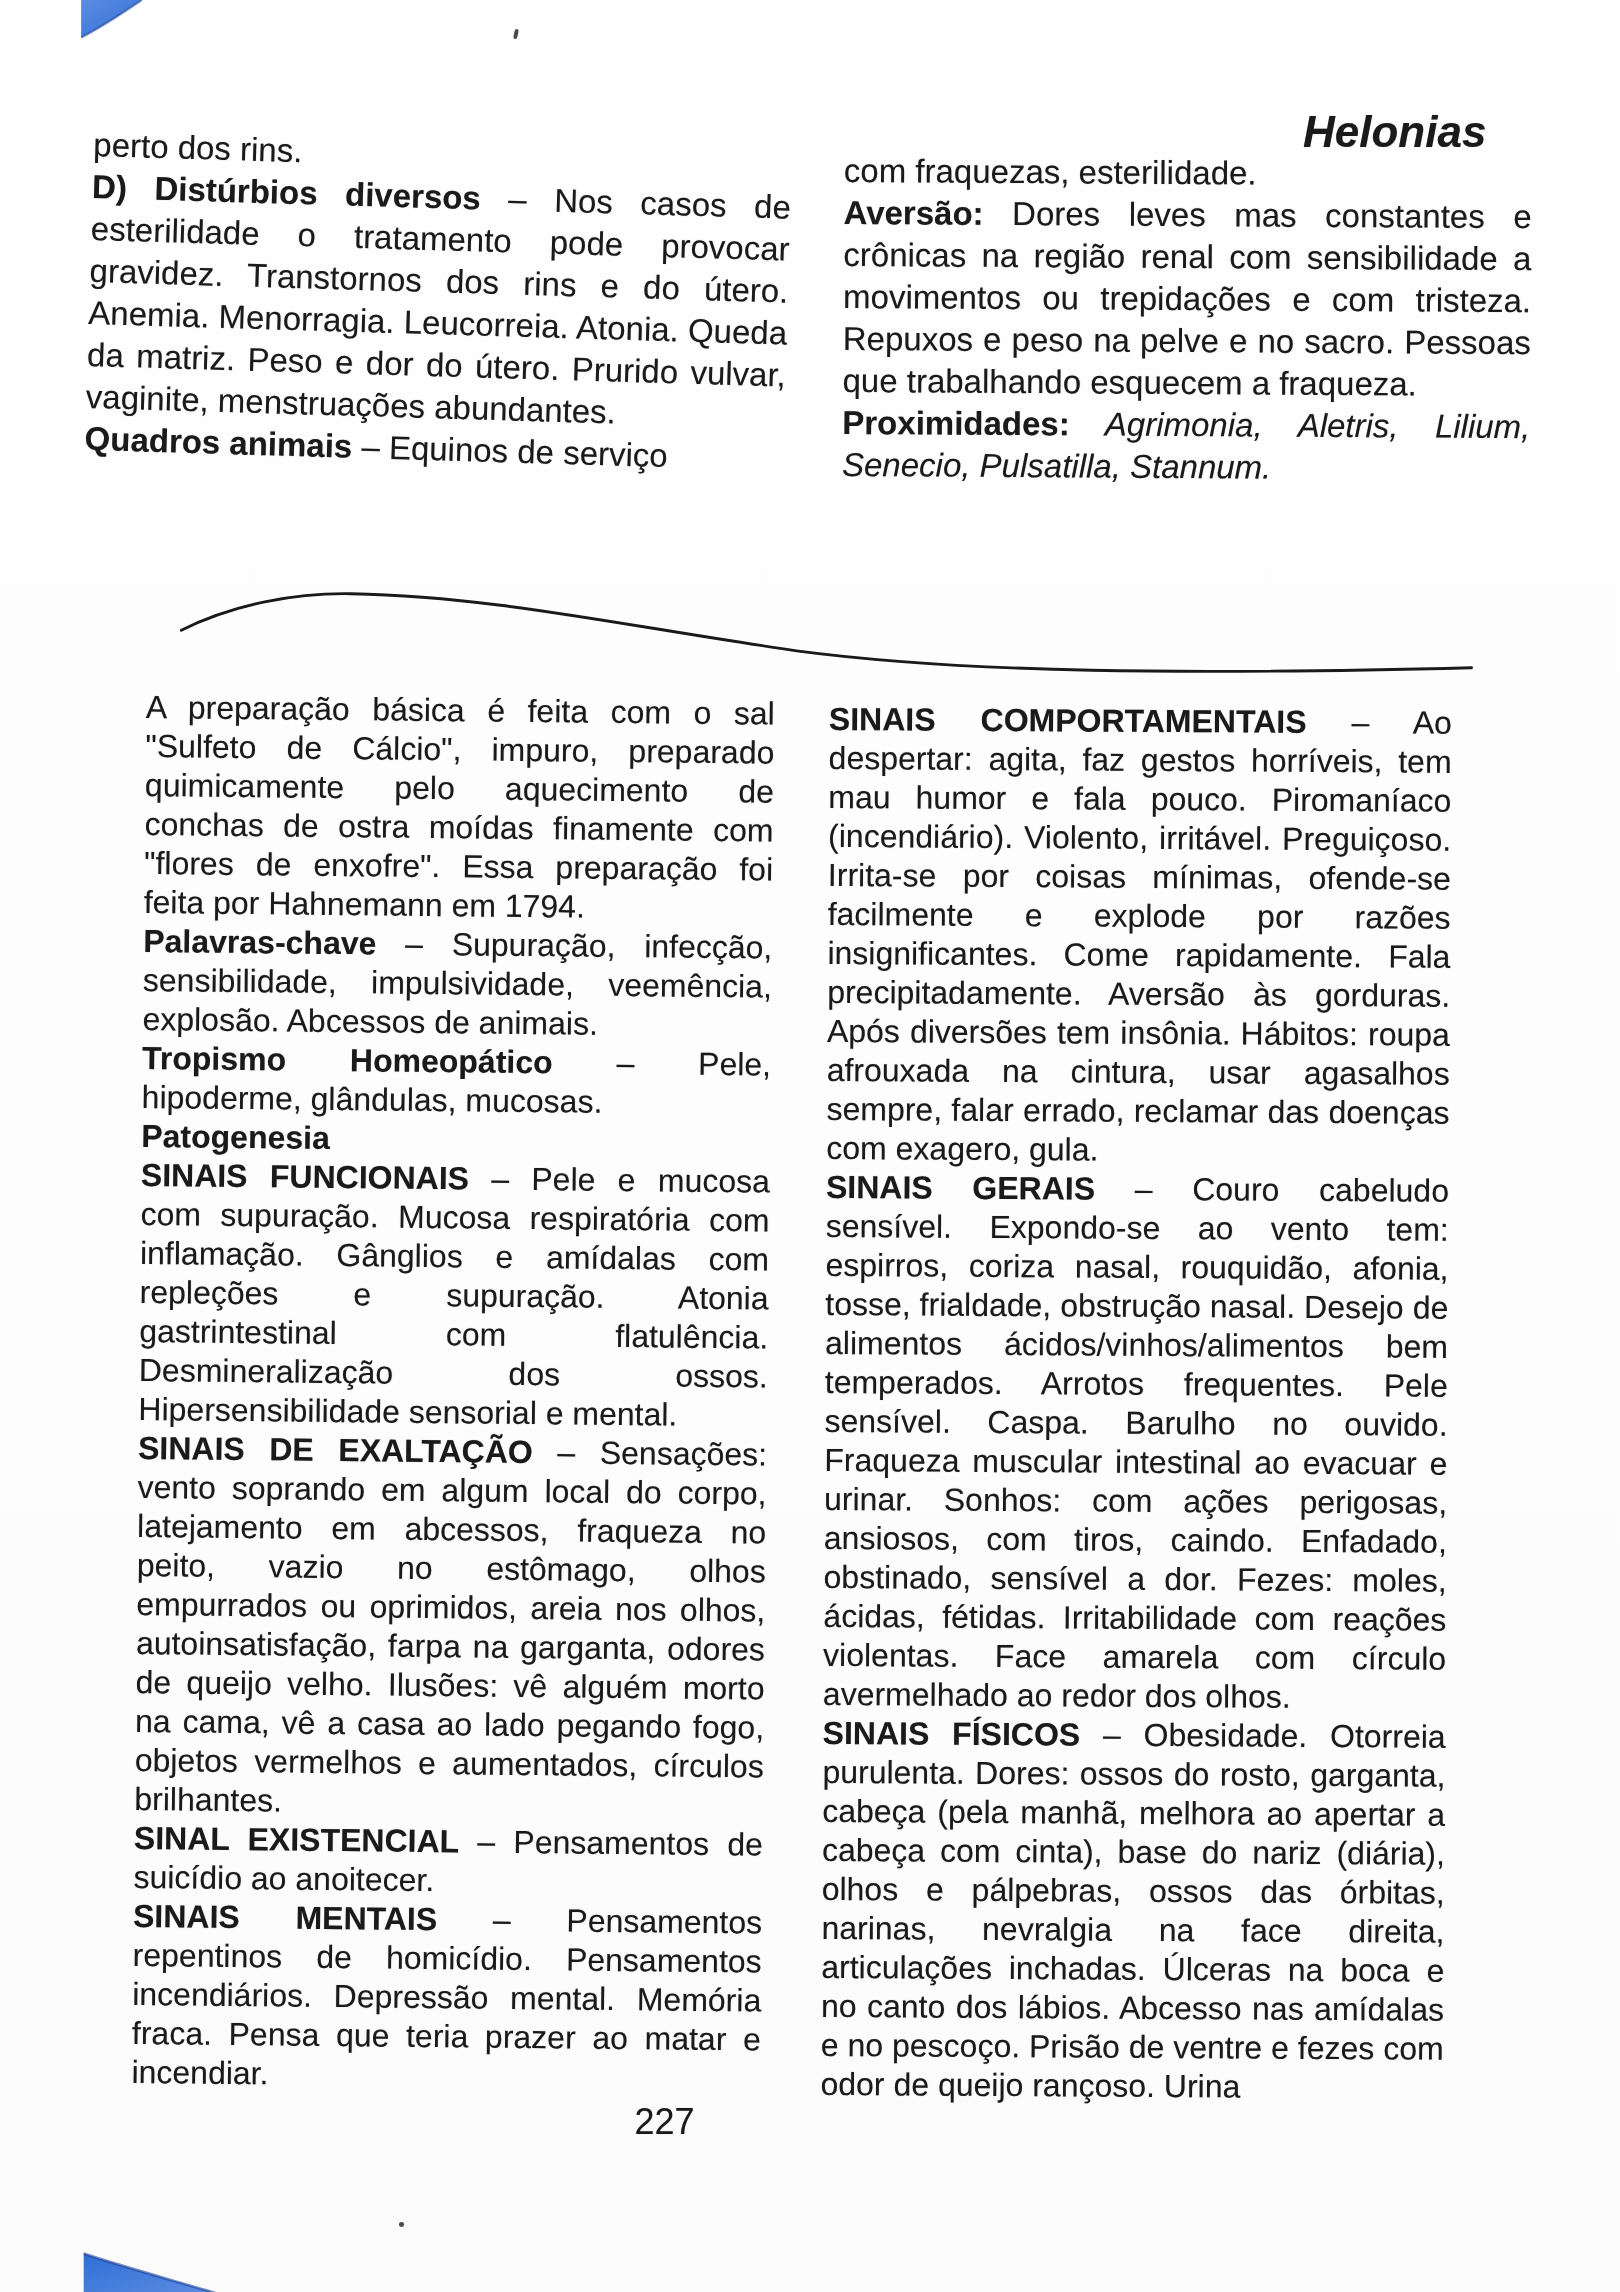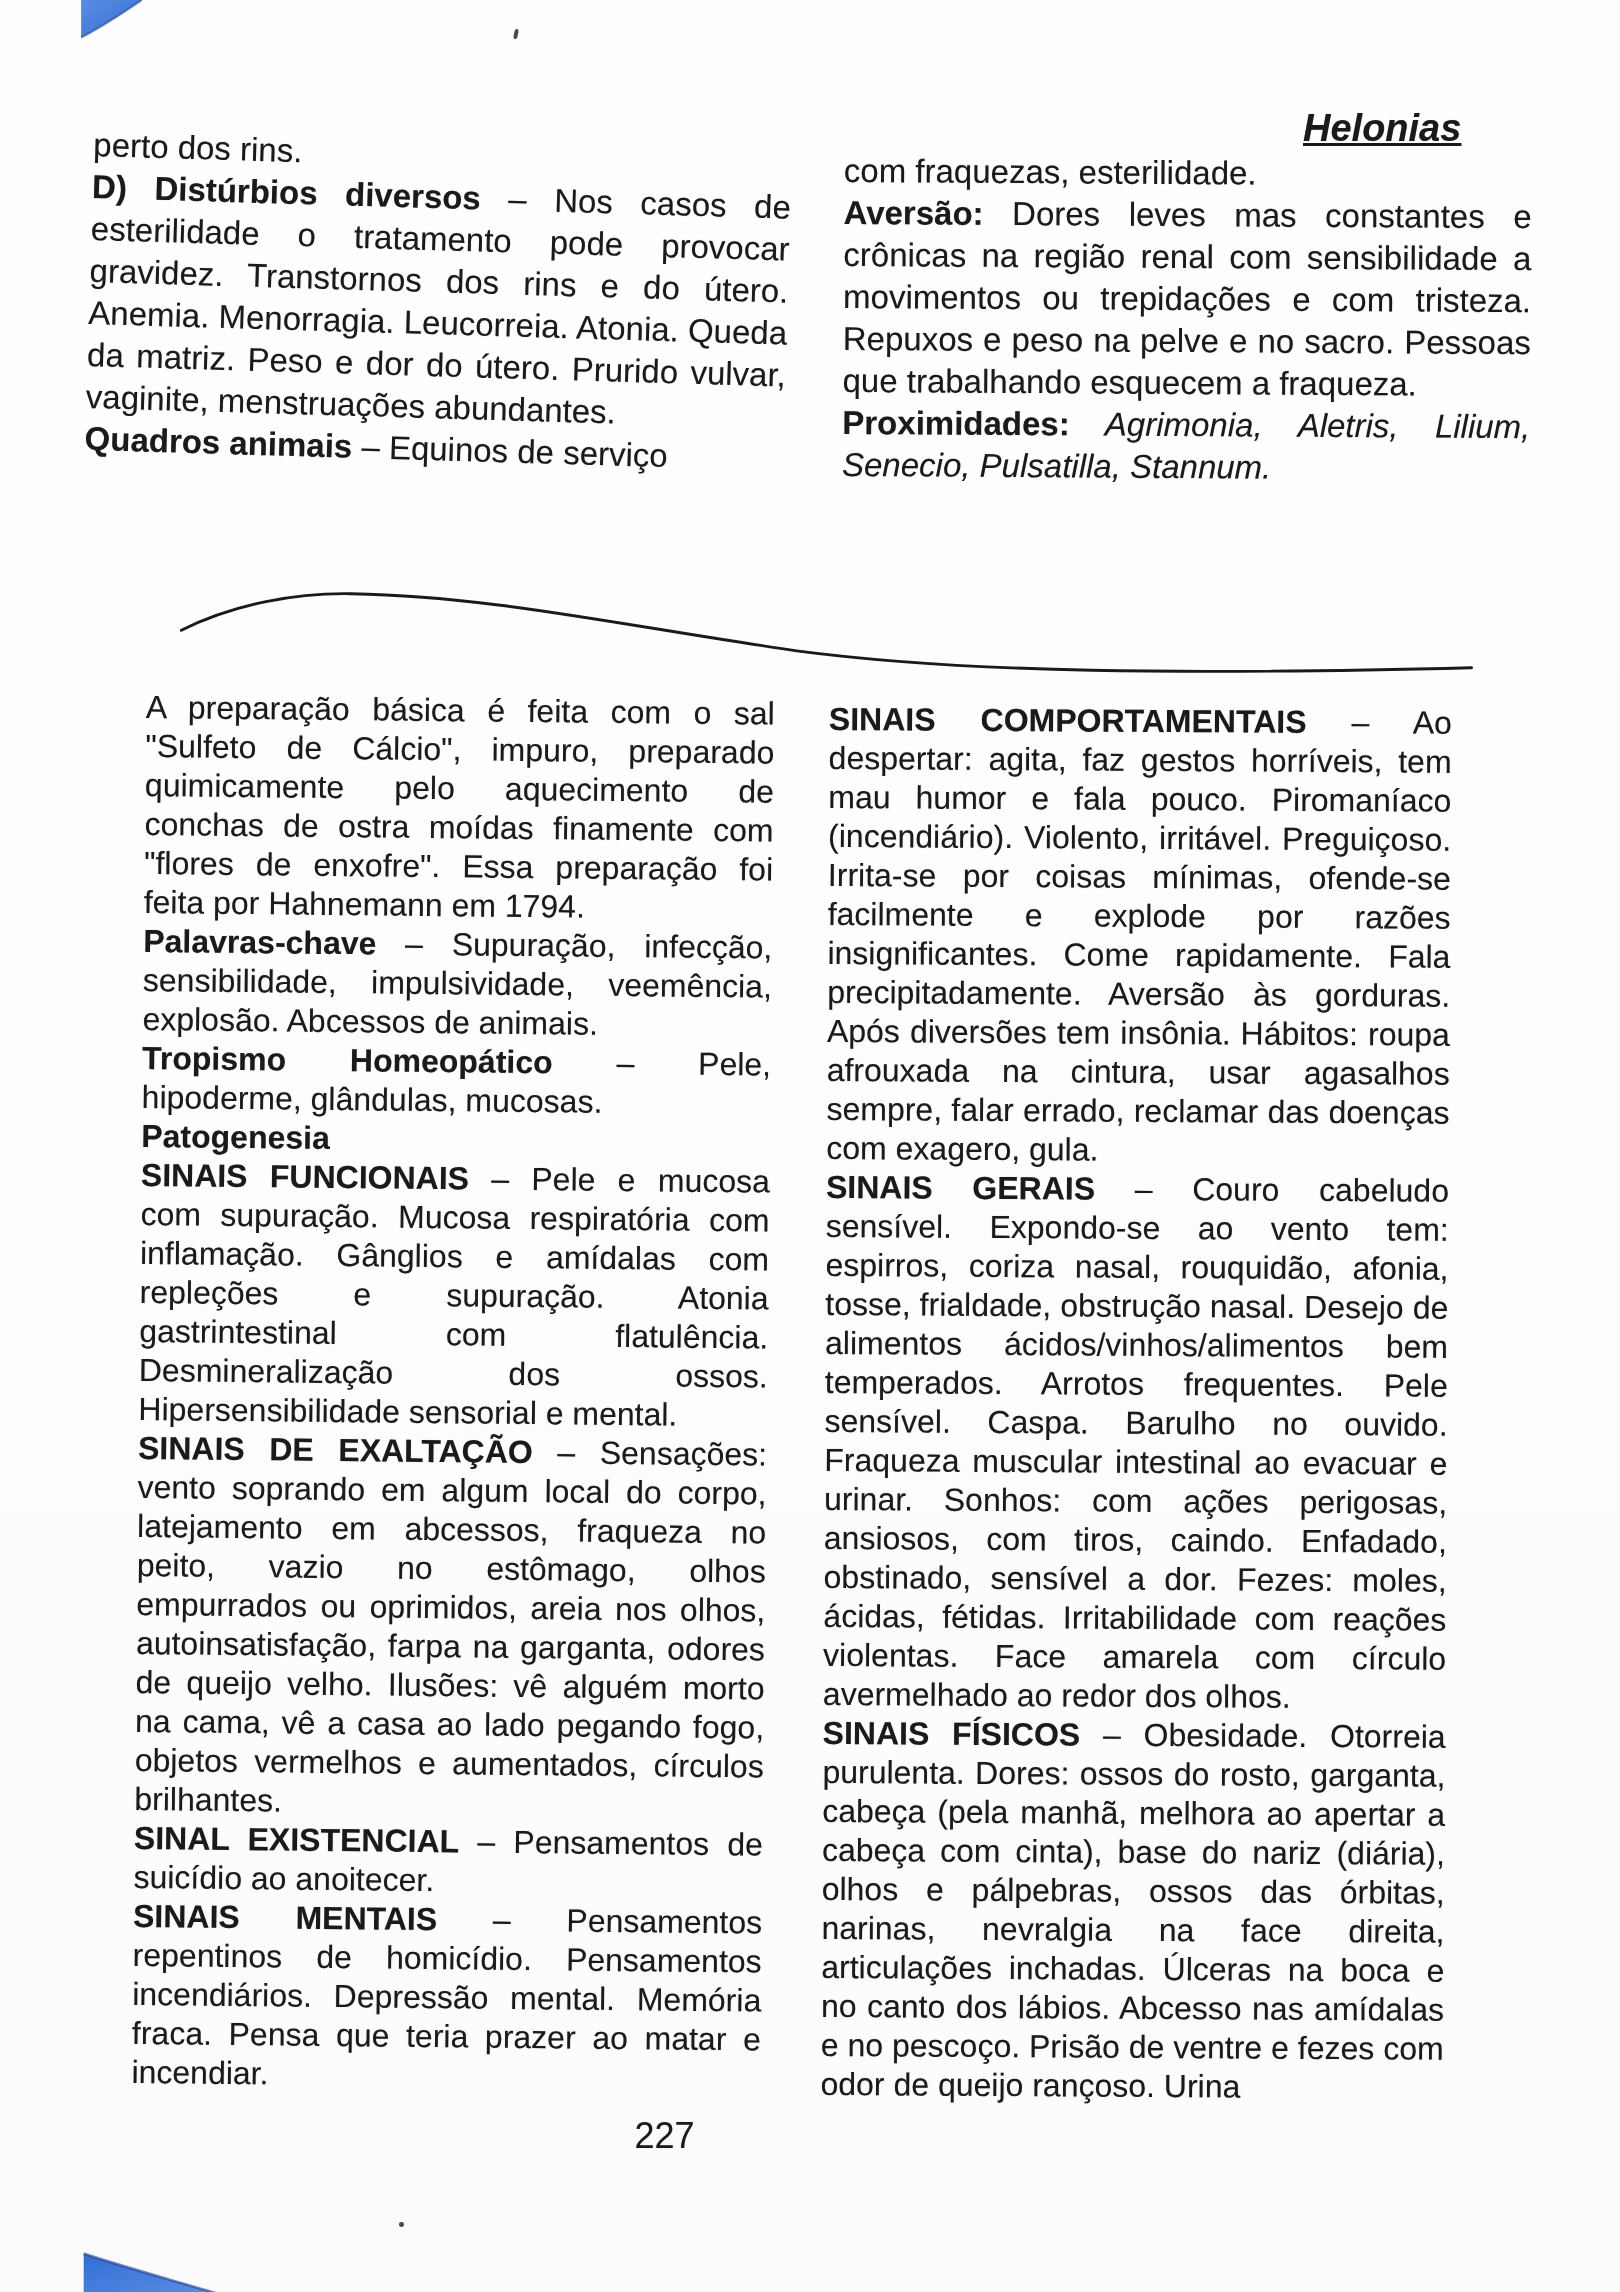--- a/index.html
+++ b/index.html
@@ -17,33 +17,33 @@
   .top-col{font-size:33px;line-height:42px;}
   .main-col{font-size:32px;line-height:39px;}
   #helonias-left{left:94px;top:124px;width:699px;transform:rotate(1.7deg);transform-origin:0 0;}
   #helonias-right{left:844px;top:150px;width:688px;transform:rotate(0.35deg);transform-origin:0 0;}
   #hepar-left{left:146px;top:688px;width:629px;transform:rotate(0.6deg);transform-origin:0 0;}
   #hepar-right{left:829px;top:700px;width:623px;transform:rotate(0.35deg);transform-origin:0 0;}
   .lead{font-weight:700;}
   .italic{font-style:italic;}
   #running-header{
     position:absolute;left:1303px;top:107px;
-    font-size:38px;font-weight:700;font-style:italic;
-    color:var(--ink,#1a1a1a);text-shadow:0 0 0.9px rgba(25,25,25,.4);text-decoration:underline;
+    font-size:44px;font-weight:700;font-style:italic;
+    color:var(--ink,#1a1a1a);text-shadow:0 0 0.9px rgba(25,25,25,.4);
   }
   #divider{position:absolute;left:134px;top:575px;width:1343px;height:107px;}
   #section-title-wrap{position:absolute;left:0;top:625px;width:1620px;text-align:center;}
   #section-title{
     display:inline-block;transform:translateX(47px);
     font-size:41px;font-weight:700;font-style:italic;
     color:var(--ink,#1a1a1a);text-shadow:0 0 0.9px rgba(25,25,25,.4);
   }
   #page-number{
     position:absolute;left:0;top:2101px;width:1329px;text-align:center;
-    font-size:36px;color:var(--ink,#1a1a1a);text-shadow:0 0 0.9px rgba(25,25,25,.35);margin-top:14px;
+    font-size:36px;color:var(--ink,#1a1a1a);text-shadow:0 0 0.9px rgba(25,25,25,.35);
   }
   .corner-svg{position:absolute;}
   #corner-top-left{left:79px;top:0;}
   #corner-bottom-left{left:81px;top:2250px;}
   .speck{position:absolute;background:#4a4a4a;border-radius:40%;}
   #speck-1{left:514px;top:29px;width:3.6px;height:9.9px;transform:rotate(12deg);}
   #speck-2{left:399px;top:2222px;width:5.4px;height:5.4px;}
 </style>
 </head>
 <body>

